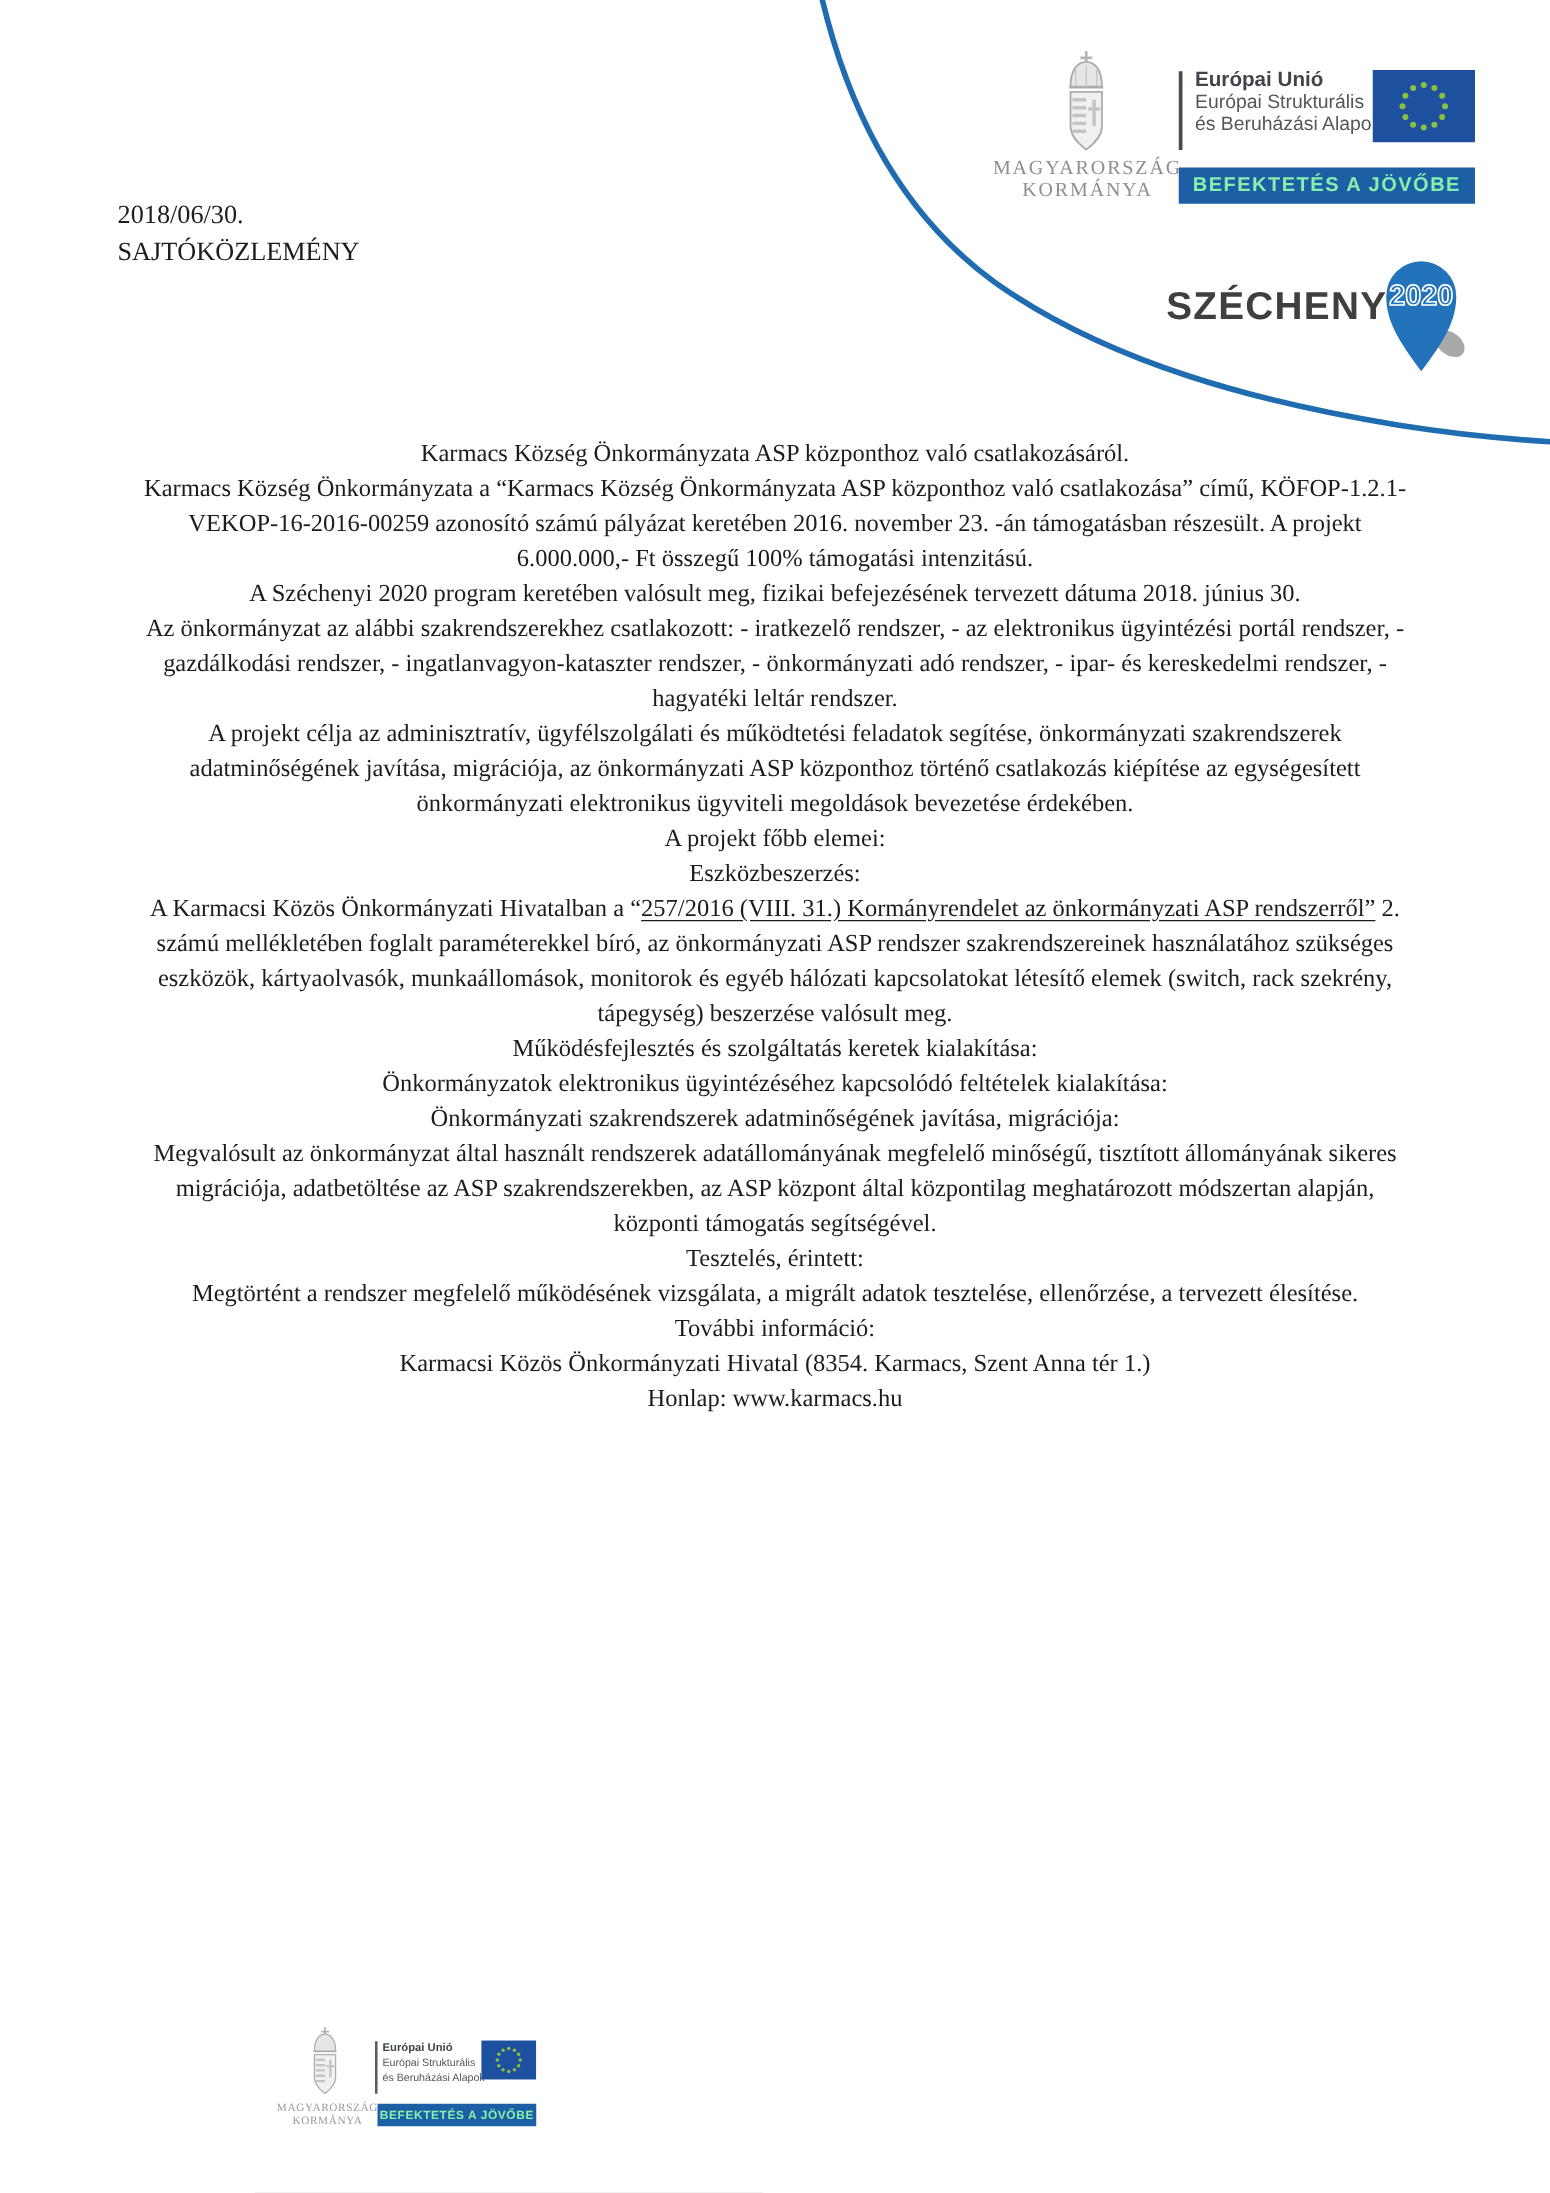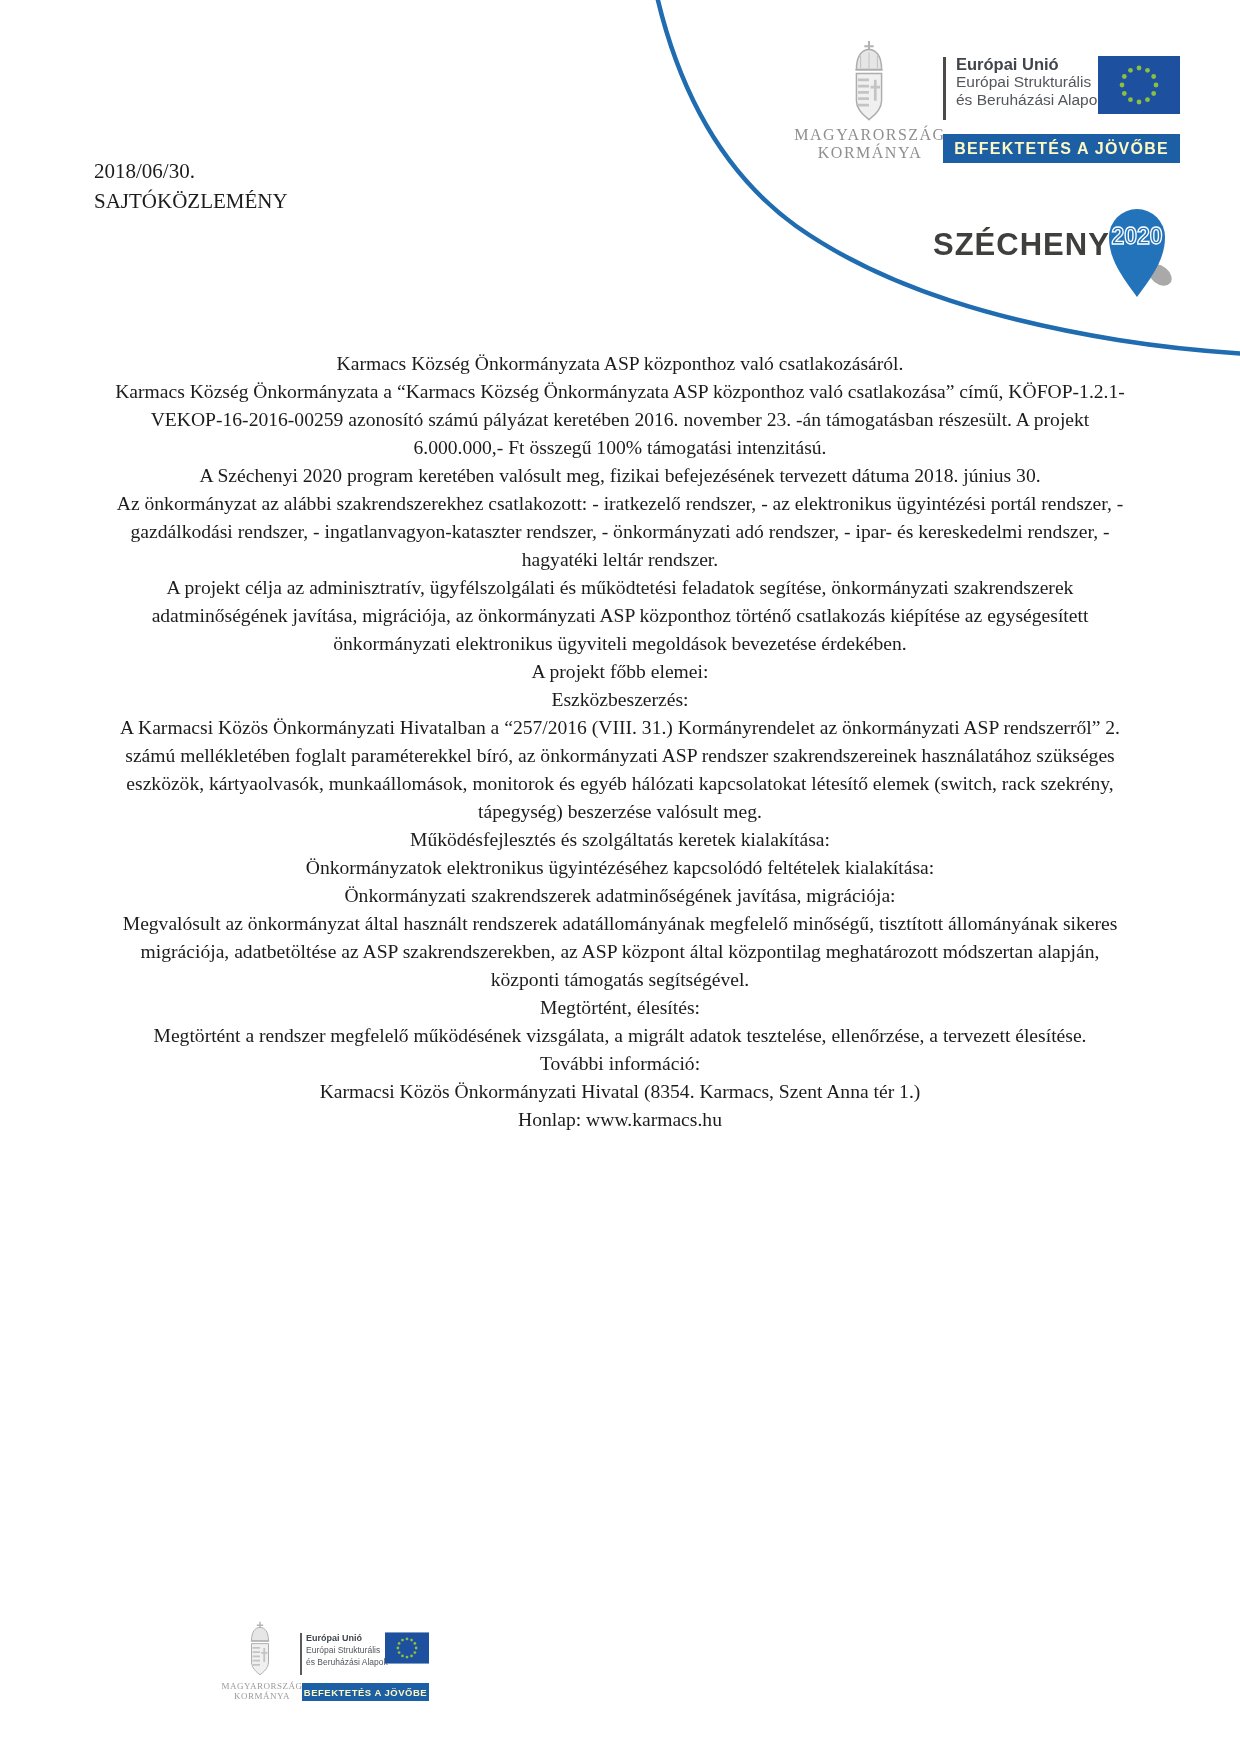--- a/index.html
+++ b/index.html
@@ -22,39 +22,39 @@
   }
   .hdr-divider { position:absolute; left:943px; top:57px; width:2.5px; height:63px; background:#4b4b4b; }
   .hdr-eu-text {
     position:absolute; left:956px; top:55px;
     font-family:"Liberation Sans", sans-serif; color:#53565c;
     font-size:15.5px; line-height:18px; white-space:nowrap;
   }
   .hdr-eu-text .eu-bold { font-weight:bold; font-size:16.5px; color:#40454c; }
   .hdr-flag { position:absolute; left:1098px; top:56px; width:82px; height:58px; }
   .banner {
-    background:#1d5fa5; color:#fef9c3; font-family:"Liberation Sans", sans-serif;
+    background:#1d5fa5; color:#86efac; font-family:"Liberation Sans", sans-serif;
     font-weight:bold; display:flex; align-items:center; justify-content:center;
     white-space:nowrap;
   }
   .hdr-banner { position:absolute; left:943px; top:134px; width:237px; height:29px; font-size:16px; letter-spacing:1.2px; }
 
   .szechenyi-wordmark {
     position:absolute; left:933px; top:227px;
     font-family:"Liberation Sans", sans-serif; font-weight:700;
     font-size:31px; letter-spacing:1px; color:#3f3f3e; white-space:nowrap;
   }
   .szechenyi-pin { position:absolute; left:1106px; top:205px; width:70px; height:95px; }
 
   
   .content { position:absolute; left:107px; top:350px; width:1026px; font-size:19.6px; line-height:28px; }
   .content p { margin:0;text-align:center; }
   .para { text-align:justify; }
   .mb { margin-bottom:26px; }
-  .u { text-underline-offset:3px;margin-top:41px; }
+  .u { text-decoration:underline; text-underline-offset:3px;margin-top:41px; }
 
   
   .footer-block { position:absolute; left:225px; top:1603px; width:206px; height:106px; }
   .ftr-arms { position:absolute; left:20px; top:18px; width:30px; height:58px; }
   .ftr-gov {
     position:absolute; left:-8px; top:78px; width:90px; text-align:center;
     color:#9a9a9a; font-size:9px; line-height:10px; letter-spacing:0.5px;
   }
   .ftr-divider { position:absolute; left:75px; top:30px; width:1.5px; height:42px; background:#5a5a5a; }
   .ftr-eu-text {
@@ -137,21 +137,21 @@
     <p class="mb">A projekt főbb elemei:</p>
 
     <p>Eszközbeszerzés:</p>
     <p class="para mb"><span>A Karmacsi Közös Önkormányzati Hivatalban a “</span><span class="u">257/2016 (VIII. 31.) Kormányrendelet az önkormányzati ASP rendszerről”</span><span> 2. számú mellékletében foglalt paraméterekkel bíró, az önkormányzati ASP rendszer szakrendszereinek használatához szükséges eszközök, kártyaolvasók, munkaállomások, monitorok és egyéb hálózati kapcsolatokat létesítő elemek (switch, rack szekrény, tápegység) beszerzése valósult meg.</span></p>
 
     <p>Működésfejlesztés és szolgáltatás keretek kialakítása:</p>
     <p>Önkormányzatok elektronikus ügyintézéséhez kapcsolódó feltételek kialakítása:</p>
 
     <p>Önkormányzati szakrendszerek adatminőségének javítása, migrációja:</p>
     <p class="para">Megvalósult az önkormányzat által használt rendszerek adatállományának megfelelő minőségű, tisztított állományának sikeres migrációja, adatbetöltése az ASP szakrendszerekben, az ASP központ által központilag meghatározott módszertan alapján, központi támogatás segítségével.</p>
-    <p>Megtörtént, élesítés:</p>
+    <p>Tesztelés, érintett:</p>
     <p class="para">Megtörtént a rendszer megfelelő működésének vizsgálata, a migrált adatok tesztelése, ellenőrzése, a tervezett élesítése.</p>
     <p>További információ:</p>
     <p>Karmacsi Közös Önkormányzati Hivatal (8354. Karmacs, Szent Anna tér 1.)</p>
     <p>Honlap: www.karmacs.hu</p>
   </div>
 
   <div class="footer-block">
     <svg class="ftr-arms" viewBox="0 0 40 82">
       <path d="M19 1 h2 v4 h3.5 v2 h-3.5 v4 h-2 v-4 h-3.5 v-2 h3.5 z" fill="#b3b3b3"></path>
       <path d="M8 28 C8 15 13.5 9 20 9 C26.5 9 32 15 32 28 Z" fill="#e6e6e6" stroke="#adadad" stroke-width="1.4"></path>

